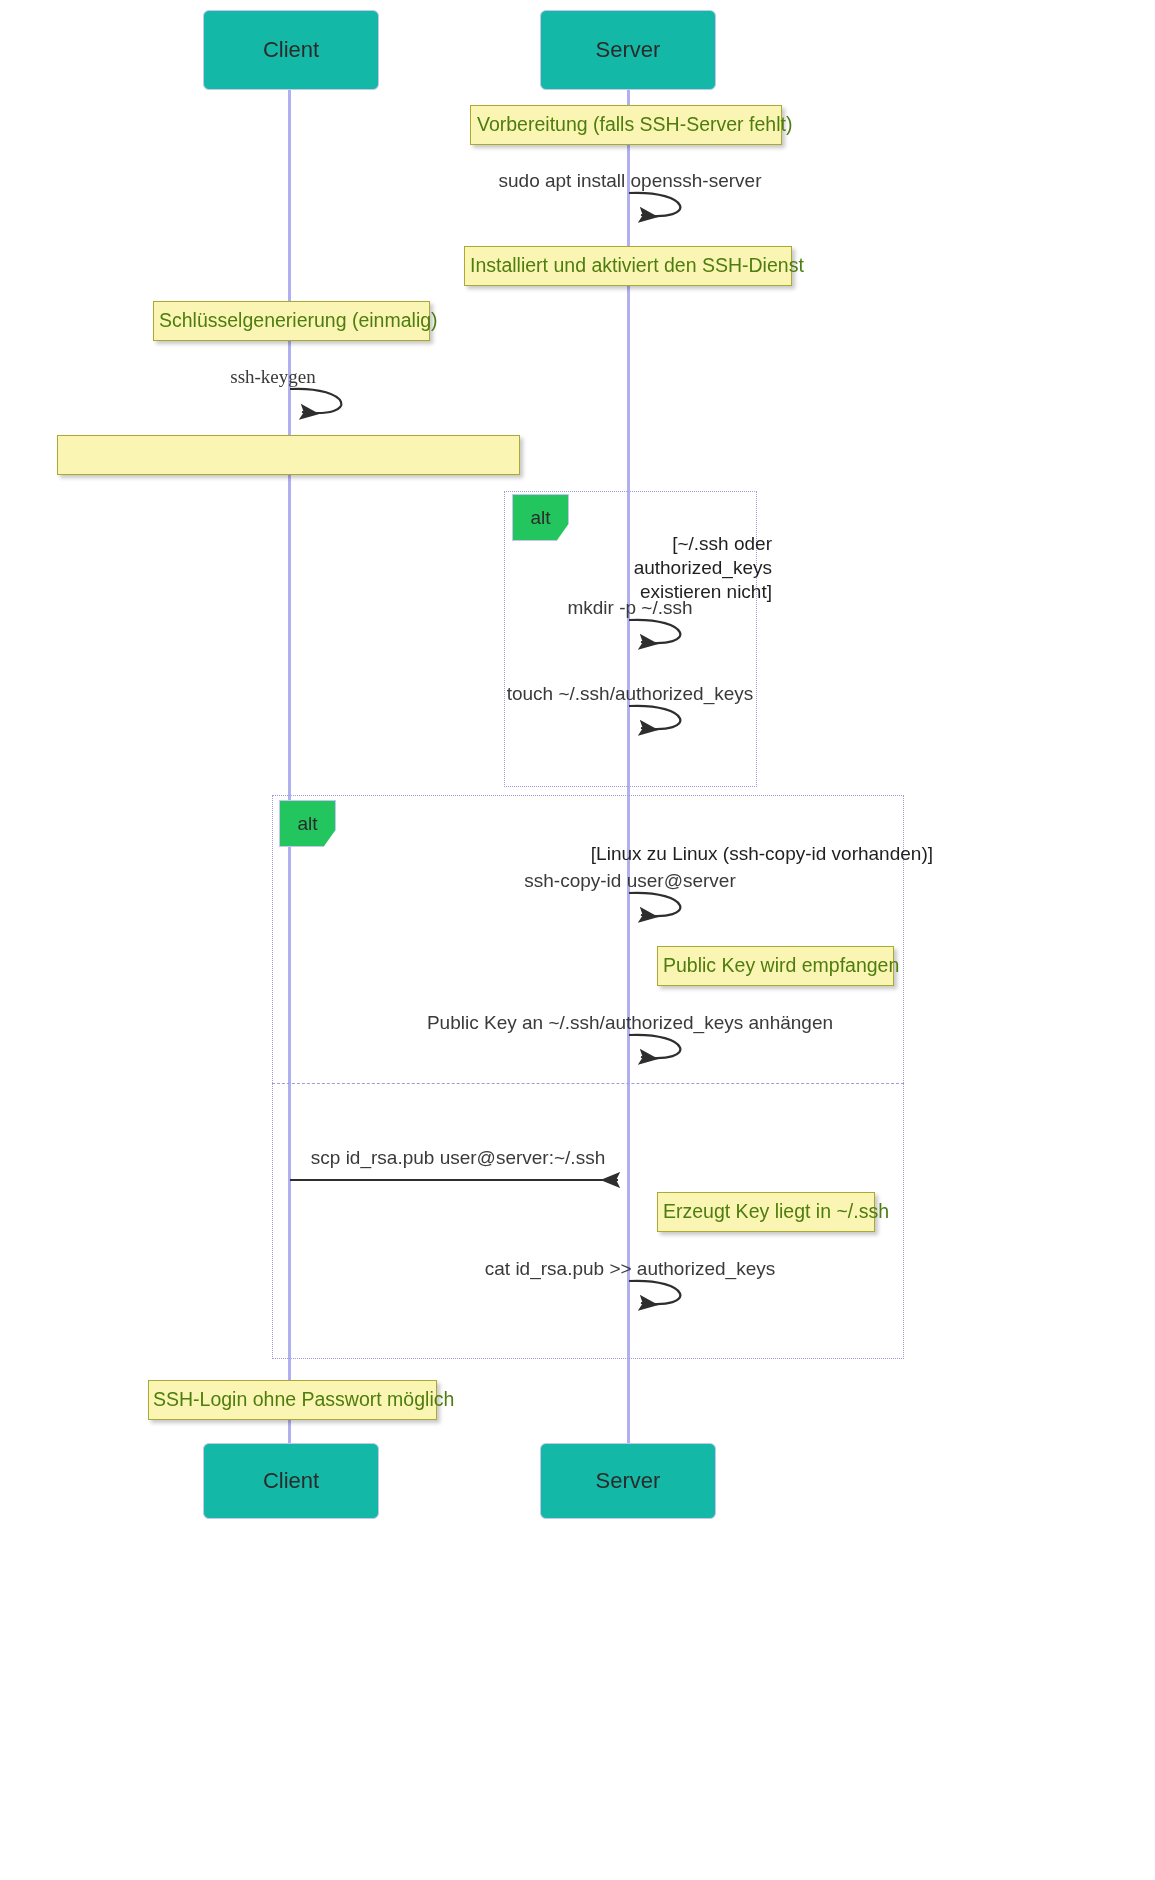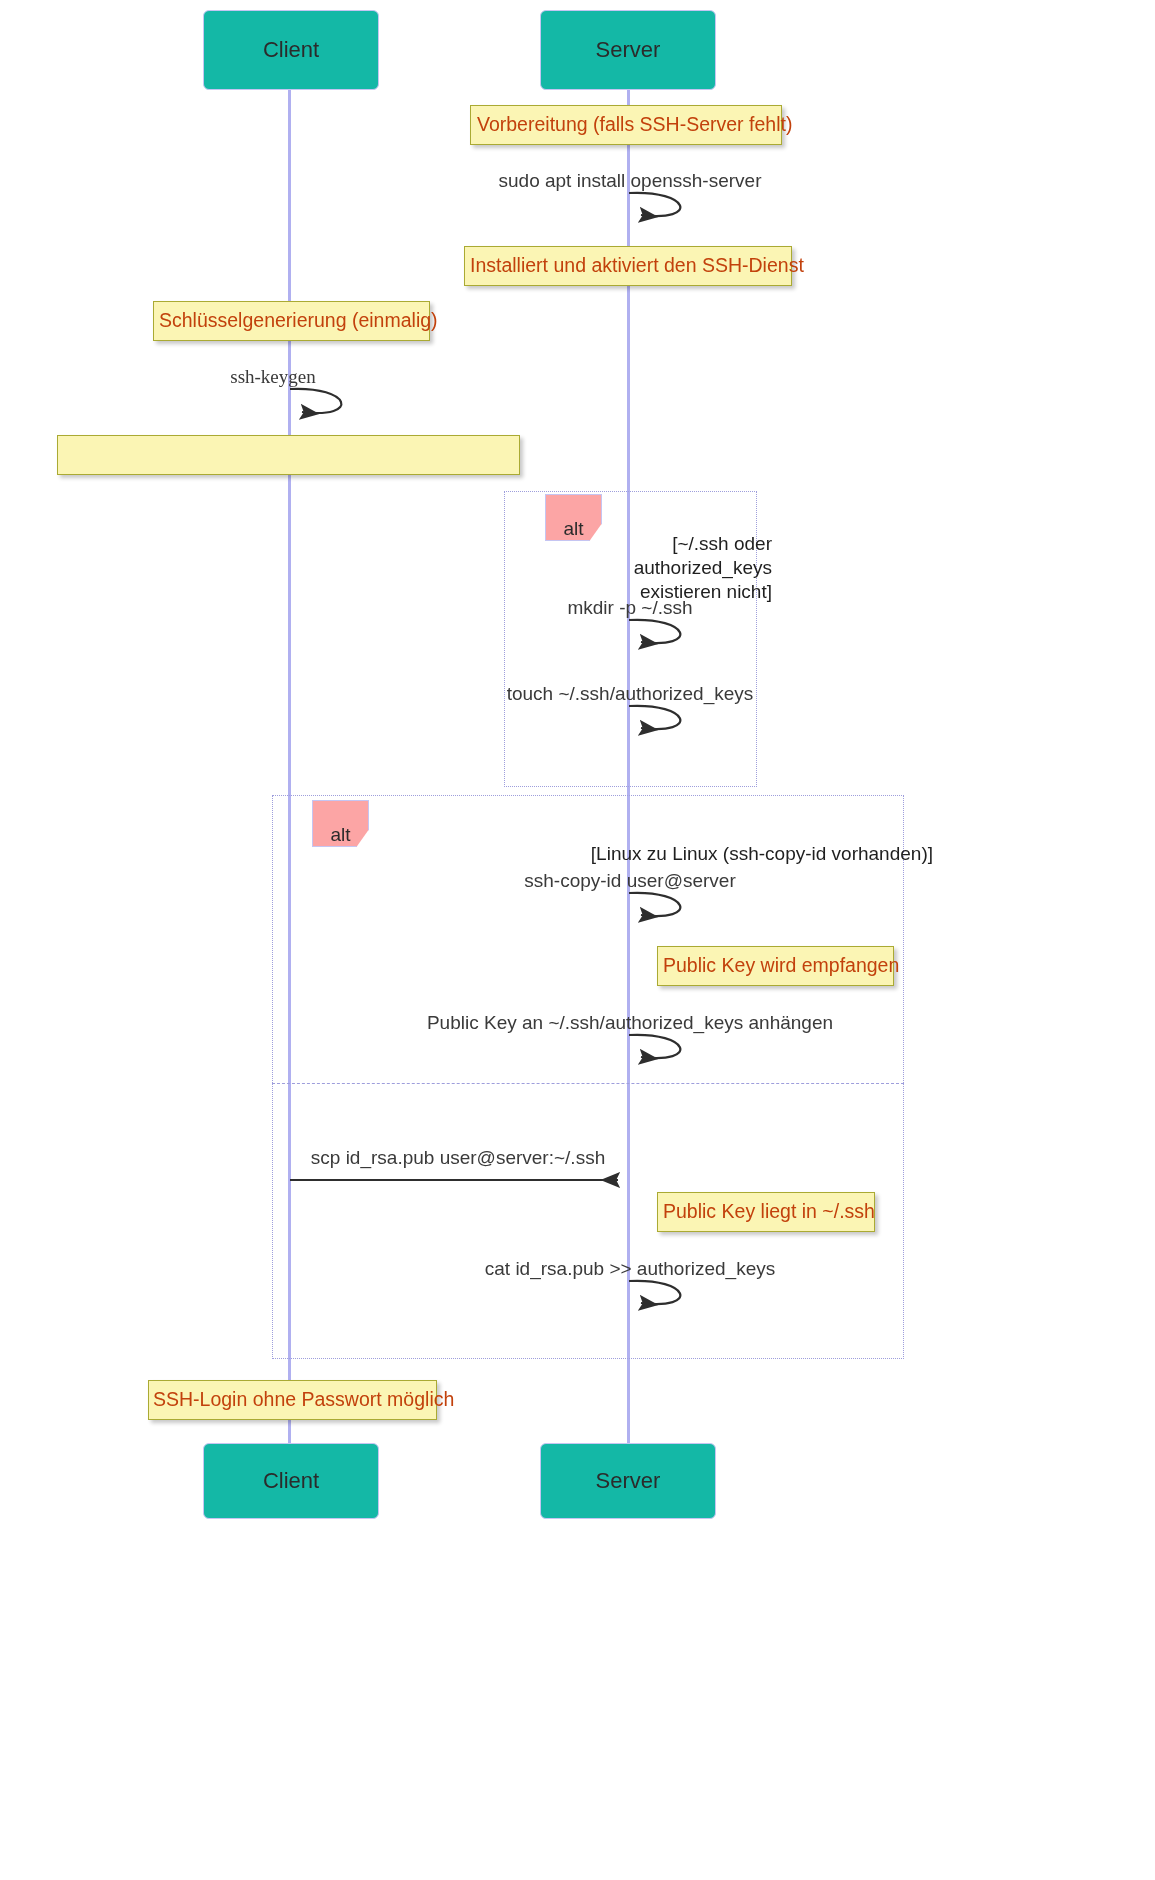--- a/index.html
+++ b/index.html
@@ -50,21 +50,21 @@
     background: #fbf5b4;
     border: 1.5px solid #aaaa33;
     box-sizing: border-box;
     display: flex;
     align-items: center;
     box-shadow: 3px 3px 4px rgba(0,0,0,0.22);
   }
   .note-label {
     position: absolute;
     font-size: 19.5px;
-    color: #c2410c;
+    color: #4d7c0f;
     white-space: nowrap;
     font-family: "Liberation Sans", sans-serif;
     line-height: 1;
   }
 
   
   .msg-label {
     position: absolute;
     font-size: 19px;
     color: #3a3a3a;
@@ -81,30 +81,29 @@
     box-sizing: border-box;
     background: transparent;
   }
   .frag-divider {
     position: absolute;
     border-top: 1.6px dashed #9e9edc;
     height: 0;
   }
   .frag-tab {
     position: absolute;
-    background: #fca5a5;
+    background: #22c55e;
     border: 1px solid #c5c5f2;
     box-sizing: border-box;
     display: flex;
-    align-items: flex-end;
+    align-items: center;
     justify-content: center;
     
     clip-path: polygon(0 0, 100% 0, 100% 62%, 78% 100%, 0 100%);
     box-shadow: 2px 2px 3px rgba(0,0,0,0.12);
-    margin-left: 33px;
   }
   .frag-tab-label {
     font-size: 19px;
     color: #2b2b2b;
     font-family: "Liberation Sans", sans-serif;
   }
   .frag-cond {
     position: absolute;
     font-size: 19px;
     color: #1f1f1f;
@@ -172,21 +171,21 @@
 
   <div class="note" style="left:153px; top:301px; width:277px; height:40px;"></div>
   <div class="note-label" style="left:159px; top:311px;">Schlüsselgenerierung (einmalig)</div>
 
   <div class="note" style="left:57px; top:435px; width:463px; height:40px;"></div>
 
   <div class="note" style="left:657px; top:946px; width:237px; height:40px;"></div>
   <div class="note-label" style="left:663px; top:956px;">Public Key wird empfangen</div>
 
   <div class="note" style="left:657px; top:1192px; width:218px; height:40px;"></div>
-  <div class="note-label" style="left:663px; top:1202px;">Public Key liegt in ~/.ssh</div>
+  <div class="note-label" style="left:663px; top:1202px;">Erzeugt Key liegt in ~/.ssh</div>
 
   <div class="note" style="left:148px; top:1380px; width:289px; height:40px;"></div>
   <div class="note-label" style="left:153px; top:1390px;">SSH-Login ohne Passwort möglich</div>
 
   <div class="msg-label" style="left:630px; top:170px;">sudo apt install openssh-server</div>
 
   <div class="msg-label" style="left:273px; top:366px;font-family:Liberation Serif, serif;">ssh-keygen</div>
 
   <div class="msg-label" style="left:630px; top:597px;">mkdir -p ~/.ssh</div>
 

